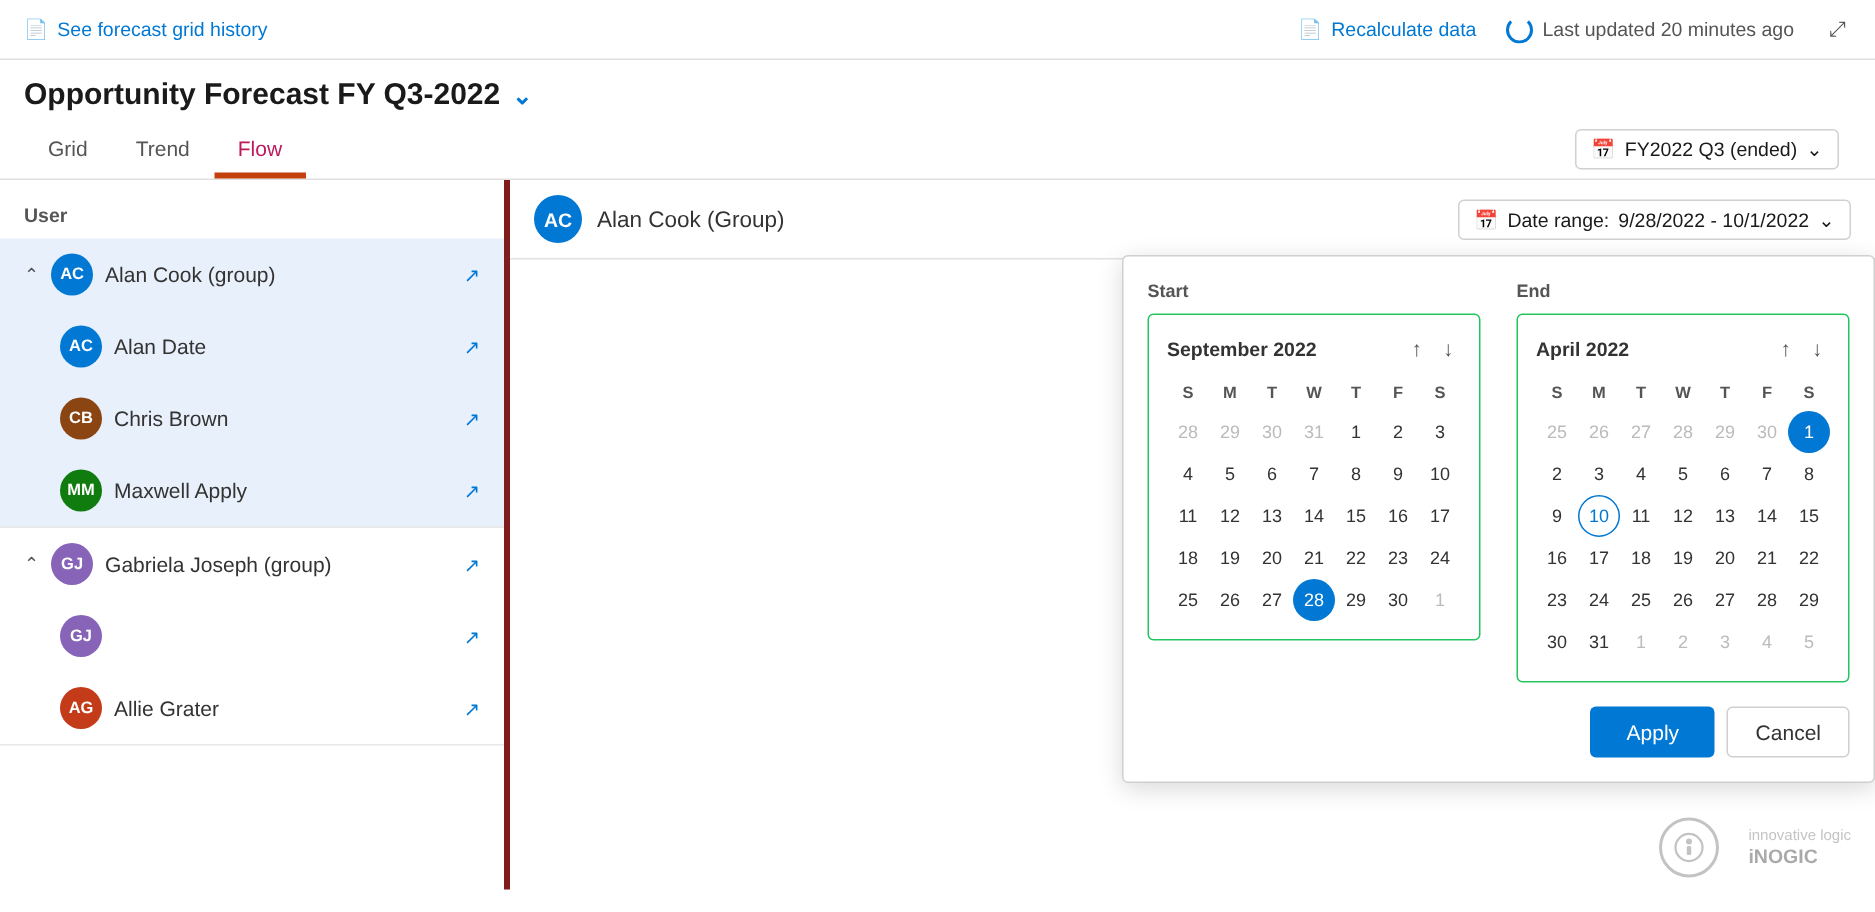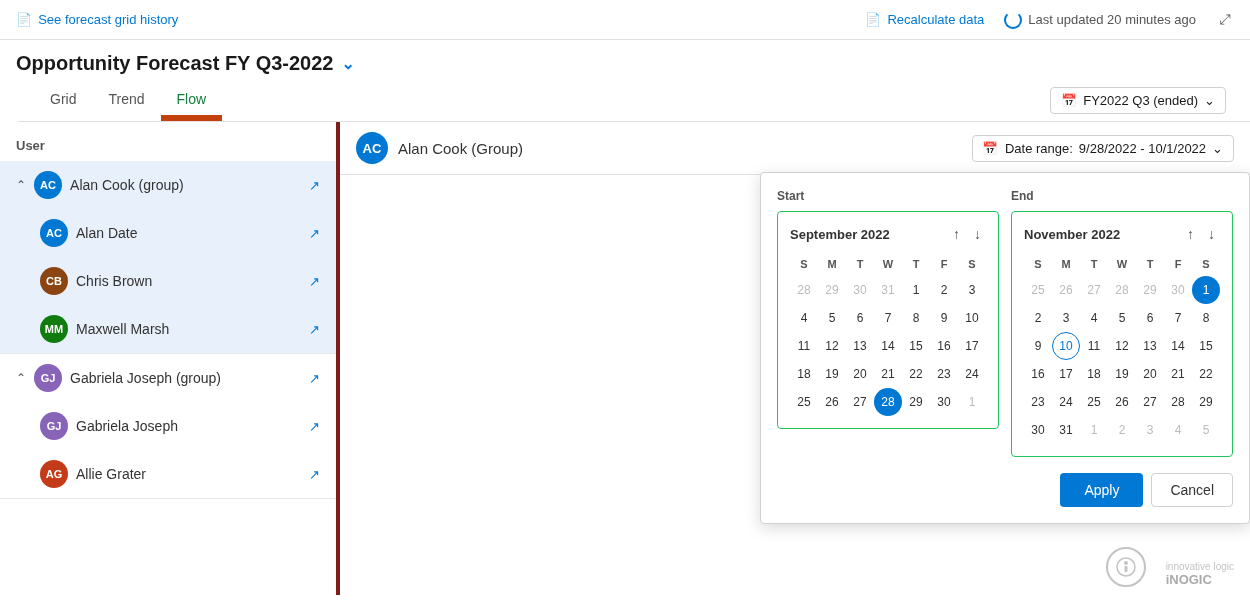--- a/index.html
+++ b/index.html
@@ -13,23 +13,23 @@
     .last-updated { font-size: 13px; color: #555; display: flex; align-items: center; gap: 6px; text-align: center; }
     .refresh-icon { width: 18px; height: 18px; border: 2px solid #0078d4; border-top-color: transparent; border-radius: 50%; display: inline-block; }
     .expand-icon { width: 18px; height: 18px; display: flex; align-items: center; justify-content: center; color: #555; }
 
     
     .page-header { padding: 12px 16px 0 16px; }
     .page-title { font-size: 20px; font-weight: 600; color: #1a1a1a; display: flex; align-items: center; gap: 8px; }
     .page-title .chevron { color: #0078d4; font-size: 16px; }
 
     
-    .tabs { display: flex; gap: 0; padding: 0 16px; margin-top: 8px; border-bottom: 1px solid #e0e0e0; margin-left: 18px; }
+    .tabs { display: flex; gap: 0; padding: 0 16px; margin-top: 8px; border-bottom: 1px solid #e0e0e0; }
     .tab { padding: 8px 16px; font-size: 14px; cursor: pointer; color: #555; border-bottom: 2px solid transparent; }
-    .tab.active { color: #15803d; border-bottom: 6px solid #c2410c; font-weight: 500; }
+    .tab.active { color: #be185d; border-bottom: 4px solid #c2410c; font-weight: 500; }
 
     
     .main-content { display: flex; height: calc(608px - 40px - 50px - 45px); }
 
     
     .sidebar { width: 340px; border-right: 4px solid #7f1d1d; overflow-y: auto; padding-top: 8px; }
     .sidebar-header { padding: 8px 16px; font-size: 13px; font-weight: 600; color: #555; }
     .user-group { background: #e8f0fb; }
     .group-row { display: flex; align-items: center; gap: 8px; padding: 10px 16px; cursor: pointer; }
     .group-row .chevron-icon { font-size: 12px; color: #555; }
@@ -49,42 +49,42 @@
     .content-area { flex: 1; padding: 0; position: relative; }
     .content-header { display: flex; align-items: center; justify-content: space-between; padding: 10px 16px; border-bottom: 1px solid #e0e0e0; }
     .selected-user { display: flex; align-items: center; gap: 10px; }
     .selected-user-name { font-size: 15px; font-weight: 500; }
     .date-range-btn { display: flex; align-items: center; gap: 6px; border: 1px solid #d0d0d0; border-radius: 4px; padding: 5px 10px; cursor: pointer; font-size: 13px; color: #1a1a1a; }
     .period-btn { display: flex; align-items: center; gap: 6px; border: 1px solid #d0d0d0; border-radius: 4px; padding: 5px 10px; cursor: pointer; font-size: 13px; color: #1a1a1a; margin-right: 8px; }
     .top-right-controls { display: flex; align-items: center; gap: 8px; }
 
     
     .calendar-overlay { position: absolute; top: 50px; right: 0; background: #fff; border: 1px solid #d0d0d0; border-radius: 4px; box-shadow: 0 4px 16px rgba(0,0,0,0.15); padding: 16px; z-index: 100; }
-    .calendar-row { display: flex; gap: 12px; }
+    .calendar-row { display: flex; gap: 24px; }
     .calendar-section { min-width: 210px; }
     .cal-section-label { font-size: 12px; font-weight: 600; color: #555; margin-bottom: 8px; }
     .cal-container { border: 1px solid #22c55e; border-radius: 4px; padding: 12px; }
     .cal-header { display: flex; align-items: center; justify-content: space-between; margin-bottom: 8px; }
     .cal-month { font-size: 13px; font-weight: 600; }
     .cal-nav { display: flex; gap: 4px; }
     .cal-nav-btn { background: none; border: none; cursor: pointer; padding: 2px 5px; color: #555; font-size: 14px; }
     .cal-grid { display: grid; grid-template-columns: repeat(7, 28px); gap: 0; }
     .cal-day-header { width: 28px; height: 24px; display: flex; align-items: center; justify-content: center; font-size: 11px; font-weight: 600; color: #555; }
     .cal-day { width: 28px; height: 28px; display: flex; align-items: center; justify-content: center; font-size: 12px; cursor: pointer; border-radius: 50%; color: #333; }
     .cal-day.other-month { color: #bbb; }
     .cal-day.selected { background: #0078d4; color: #fff; border-radius: 50%; }
     .cal-day.today { border: 1px solid #0078d4; border-radius: 50%; color: #0078d4; }
 
     
     .cal-actions { display: flex; justify-content: flex-end; gap: 8px; margin-top: 16px; }
     .apply-btn { background: #0078d4; color: #fff; border: none; border-radius: 4px; padding: 8px 24px; font-size: 14px; cursor: pointer; }
     .cancel-btn { background: #fff; color: #333; border: 1px solid #d0d0d0; border-radius: 4px; padding: 8px 18px; font-size: 14px; cursor: pointer; }
 
     
-    .footer-logo { position: absolute; bottom: 8px; right: 16px; display: flex; align-items: flex-end; gap: 20px; opacity: 0.5; }
+    .footer-logo { position: absolute; bottom: 8px; right: 16px; display: flex; align-items: center; gap: 20px; opacity: 0.5; }
   </style>
 </head>
 <body>
 
 <div class="top-bar">
   <div class="top-bar-left">
     <span>📄</span>
     <span>See forecast grid history</span>
   </div>
   <div class="top-bar-right">
@@ -137,35 +137,34 @@
         <span class="user-name">Alan Date</span>
         <span class="external-link">↗</span>
       </div>
       <div class="user-row">
         <div class="avatar av-cb">CB</div>
         <span class="user-name">Chris Brown</span>
         <span class="external-link">↗</span>
       </div>
       <div class="user-row">
         <div class="avatar av-mm">MM</div>
-        <span class="user-name">Maxwell Marsh</span>
+        <span class="user-name">Maxwell Apply</span>
         <span class="external-link">↗</span>
       </div>
     </div>
 
     <div class="group-section">
       <div class="group-row">
         <span class="chevron-icon">⌃</span>
         <div class="avatar av-gj">GJ</div>
         <span class="group-name">Gabriela Joseph (group)</span>
         <span class="external-link">↗</span>
       </div>
       <div class="user-row">
         <div class="avatar av-gj">GJ</div>
-        <span class="user-name">Gabriela Joseph</span>
         <span class="external-link">↗</span>
       </div>
       <div class="user-row">
         <div class="avatar av-ag">AG</div>
         <span class="user-name">Allie Grater</span>
         <span class="external-link">↗</span>
       </div>
     </div>
   </div>
 
@@ -243,21 +242,21 @@
               <div class="cal-day">30</div>
               <div class="cal-day other-month">1</div>
             </div>
           </div>
         </div>
 
         <div class="calendar-section">
           <div class="cal-section-label">End</div>
           <div class="cal-container">
             <div class="cal-header">
-              <span class="cal-month">November 2022</span>
+              <span class="cal-month">April 2022</span>
               <div class="cal-nav">
                 <button class="cal-nav-btn">↑</button>
                 <button class="cal-nav-btn">↓</button>
               </div>
             </div>
             <div class="cal-grid">
               <div class="cal-day-header">S</div>
               <div class="cal-day-header">M</div>
               <div class="cal-day-header">T</div>
               <div class="cal-day-header">W</div>

